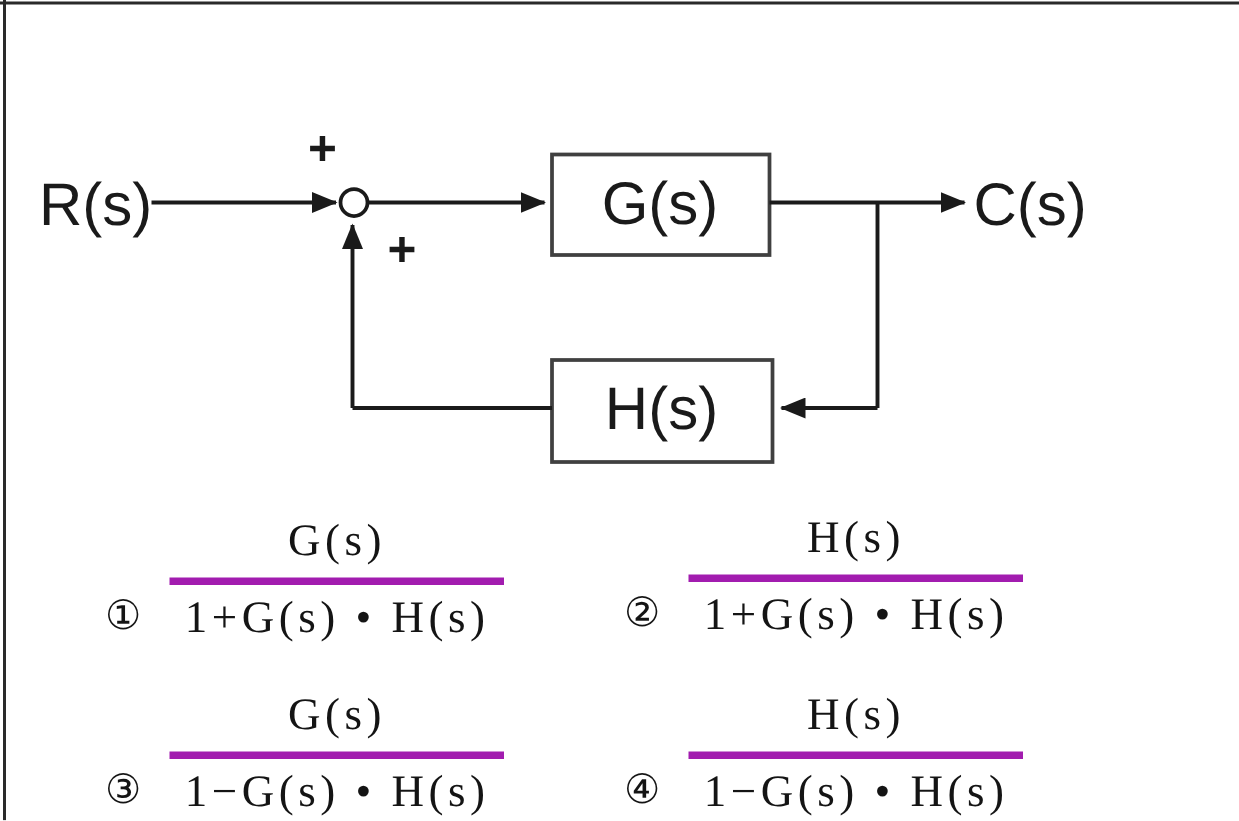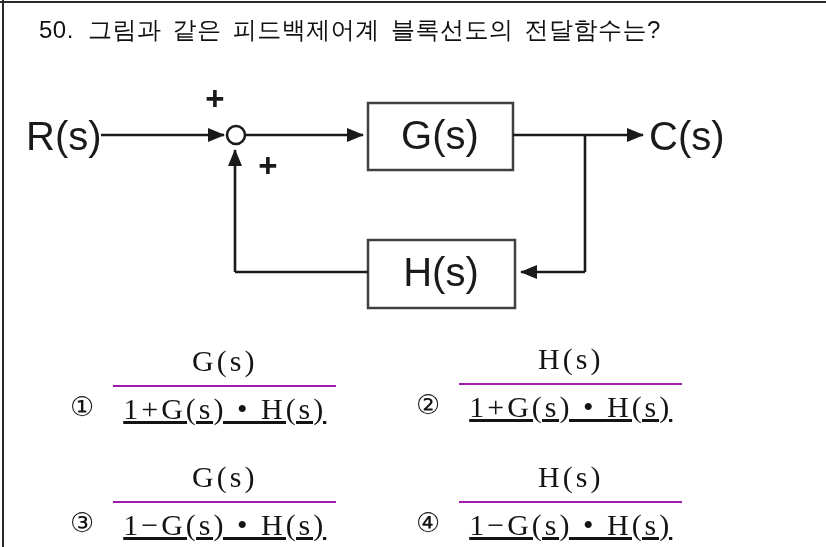--- a/index.html
+++ b/index.html
@@ -54,41 +54,37 @@
     display: inline-block;
     text-align: center;
     font-family: "Liberation Serif", serif;
     font-size: 30px;
     letter-spacing: 3px;
     line-height: 1.12;
   }
   .num { display: block; padding: 0 10px 7px; white-space: nowrap; }
   .den {
     display: block;
-    border-top: 2px solid #a21caf;
+    border-top: 5px solid #a21caf;
     padding: 5px 10px 0;
     white-space: nowrap;
-    text-decoration: underline;
   }
   .opt-1 { left: 70px;  top: 344px; }
   .opt-2 { left: 416px; top: 342px; }
   .opt-3 { left: 70px;  top: 460px; }
   .opt-4 { left: 416px; top: 460px; }
 </style>
 </head>
 <body>
 
 <div class="page">
 
   <div class="border-top"></div>
   <div class="border-left"></div>
 
-  <div class="question">
-    <span class="q-num">50.</span><span class="q-text">그림과 같은 피드백제어계 블록선도의 전달함수는?</span>
-  </div>
 
   <svg class="diagram" width="826" height="280" viewBox="0 0 826 280">
     <defs>
       <marker id="ah" markerUnits="userSpaceOnUse" markerWidth="18" markerHeight="14" refX="16" refY="7" orient="auto">
         <path d="M0,0 L17,7 L0,14 Z" fill="#1a1a1a"></path>
       </marker>
     </defs>
 
     <text class="sig-label" x="26" y="90">R(s)</text>
     <line x1="101" y1="75" x2="224" y2="75" stroke="#1a1a1a" stroke-width="2.6" marker-end="url(#ah)"></line>

